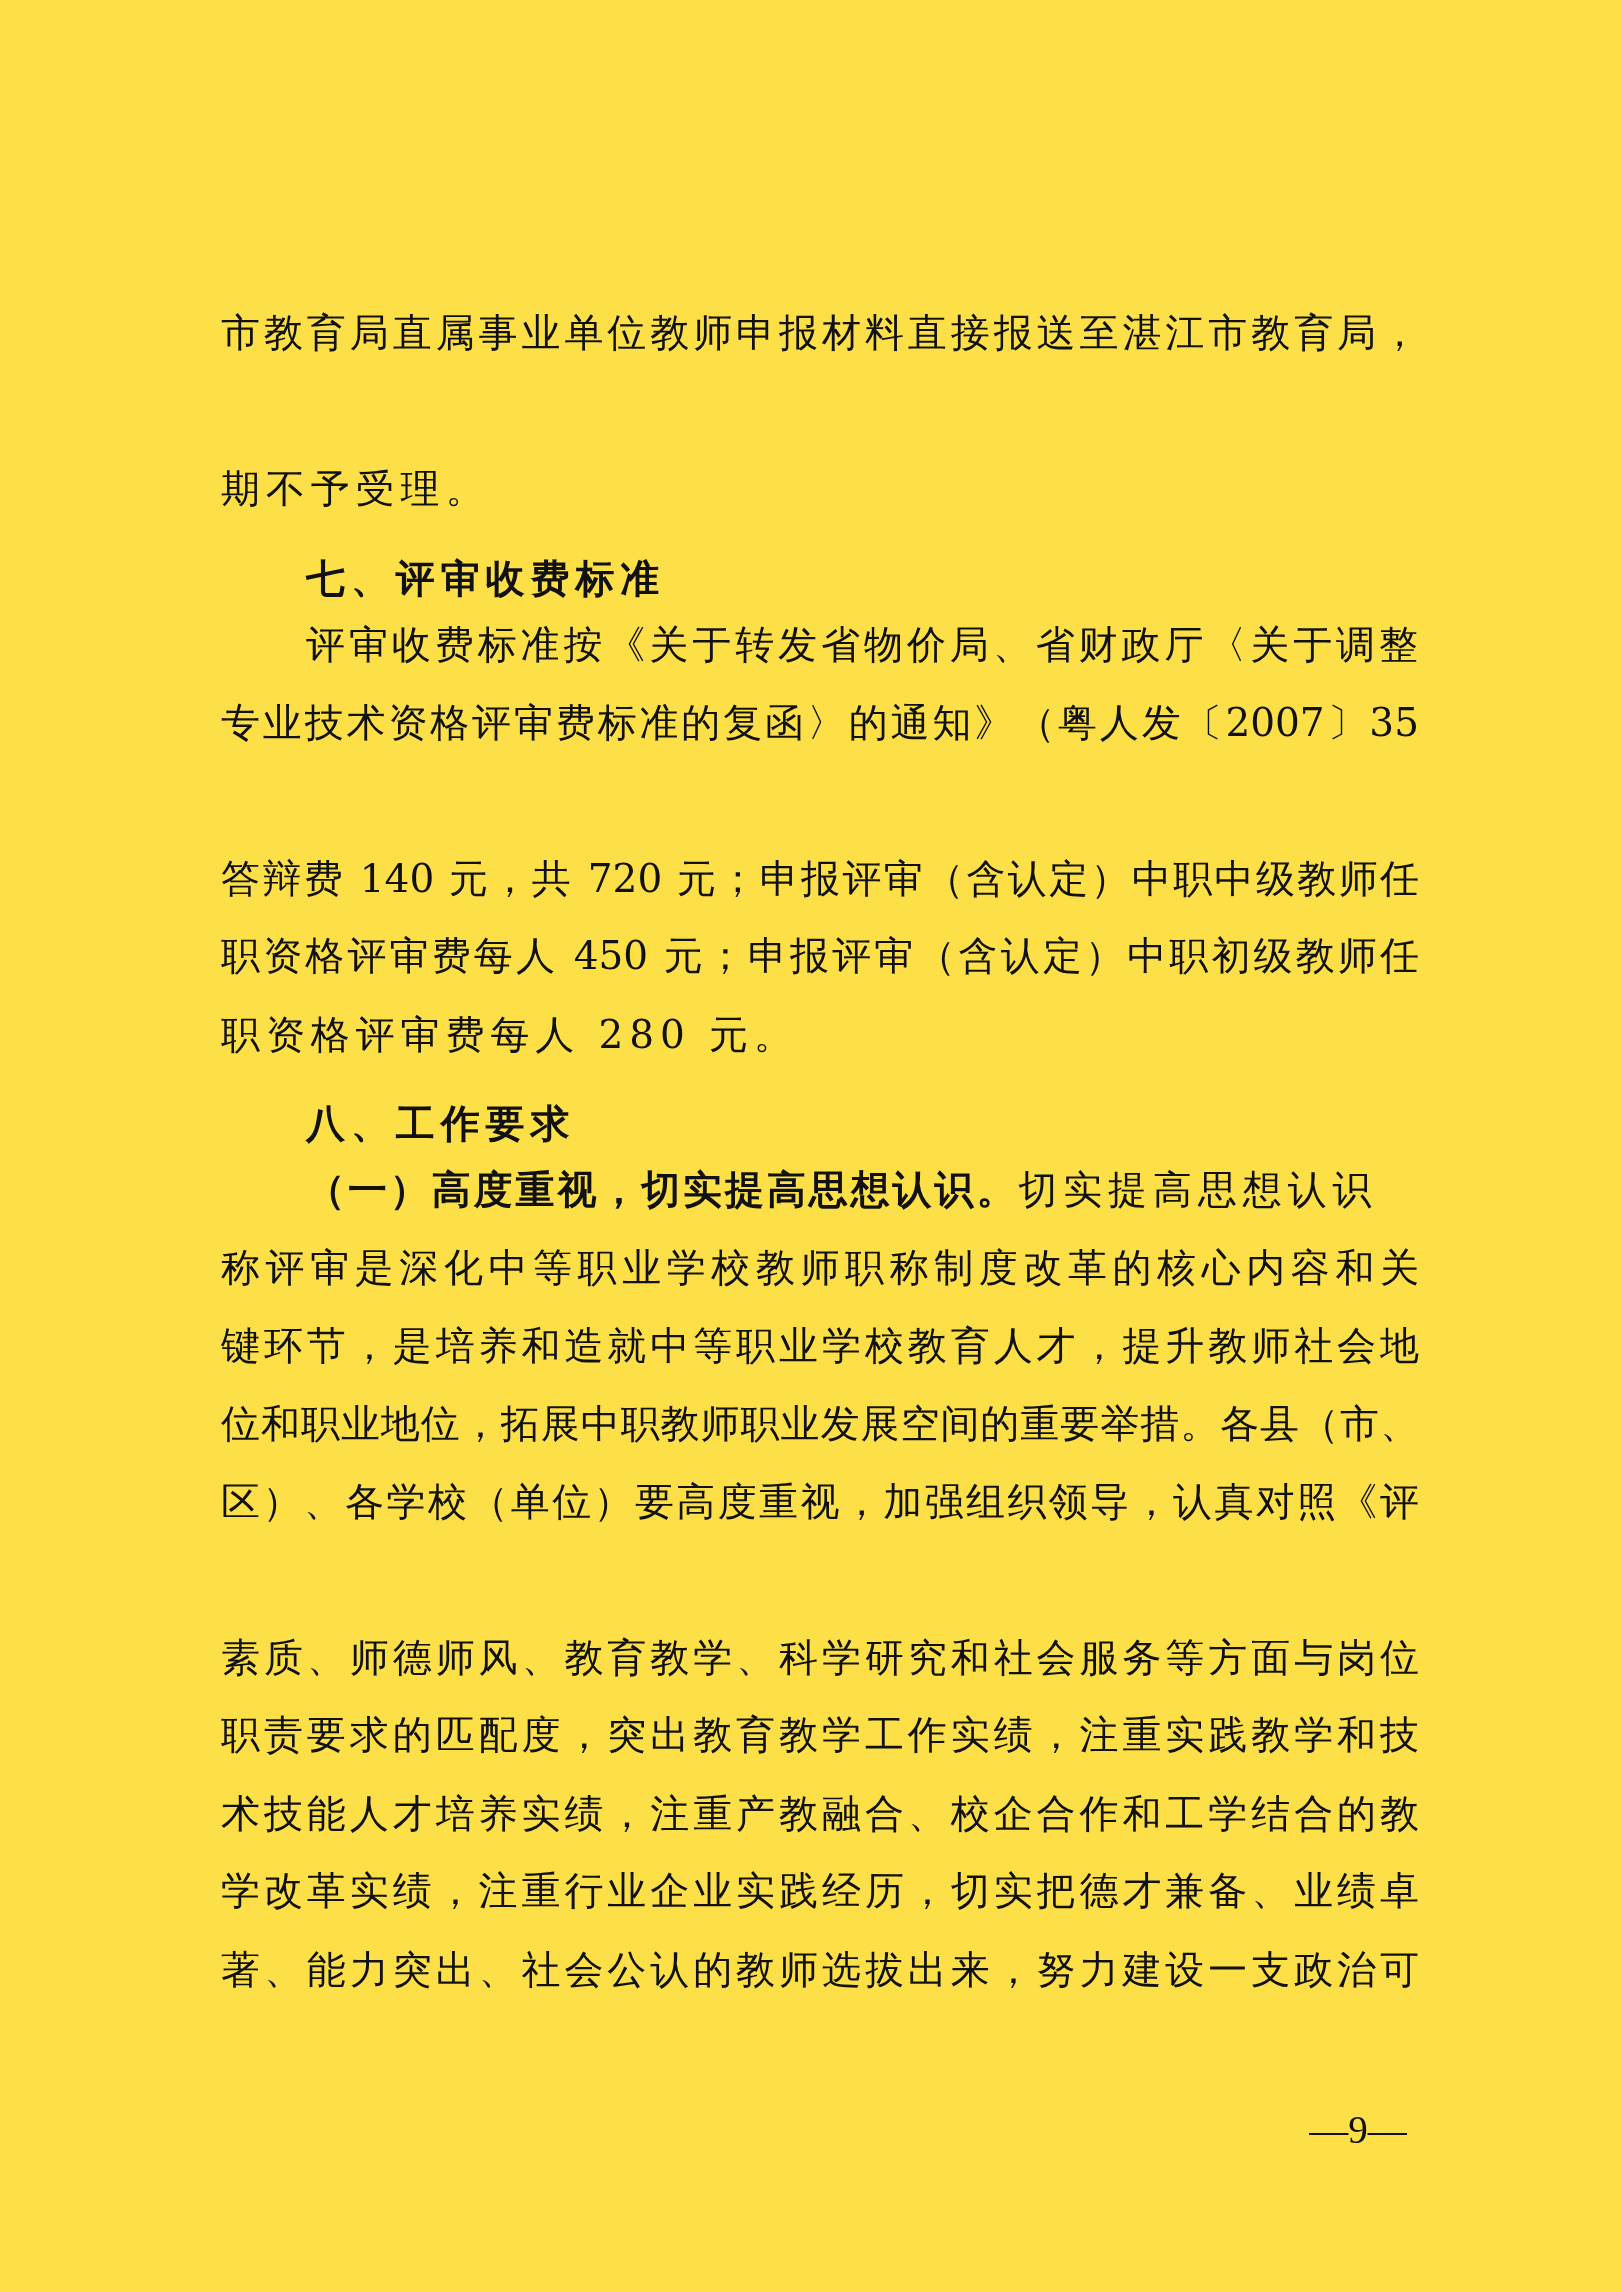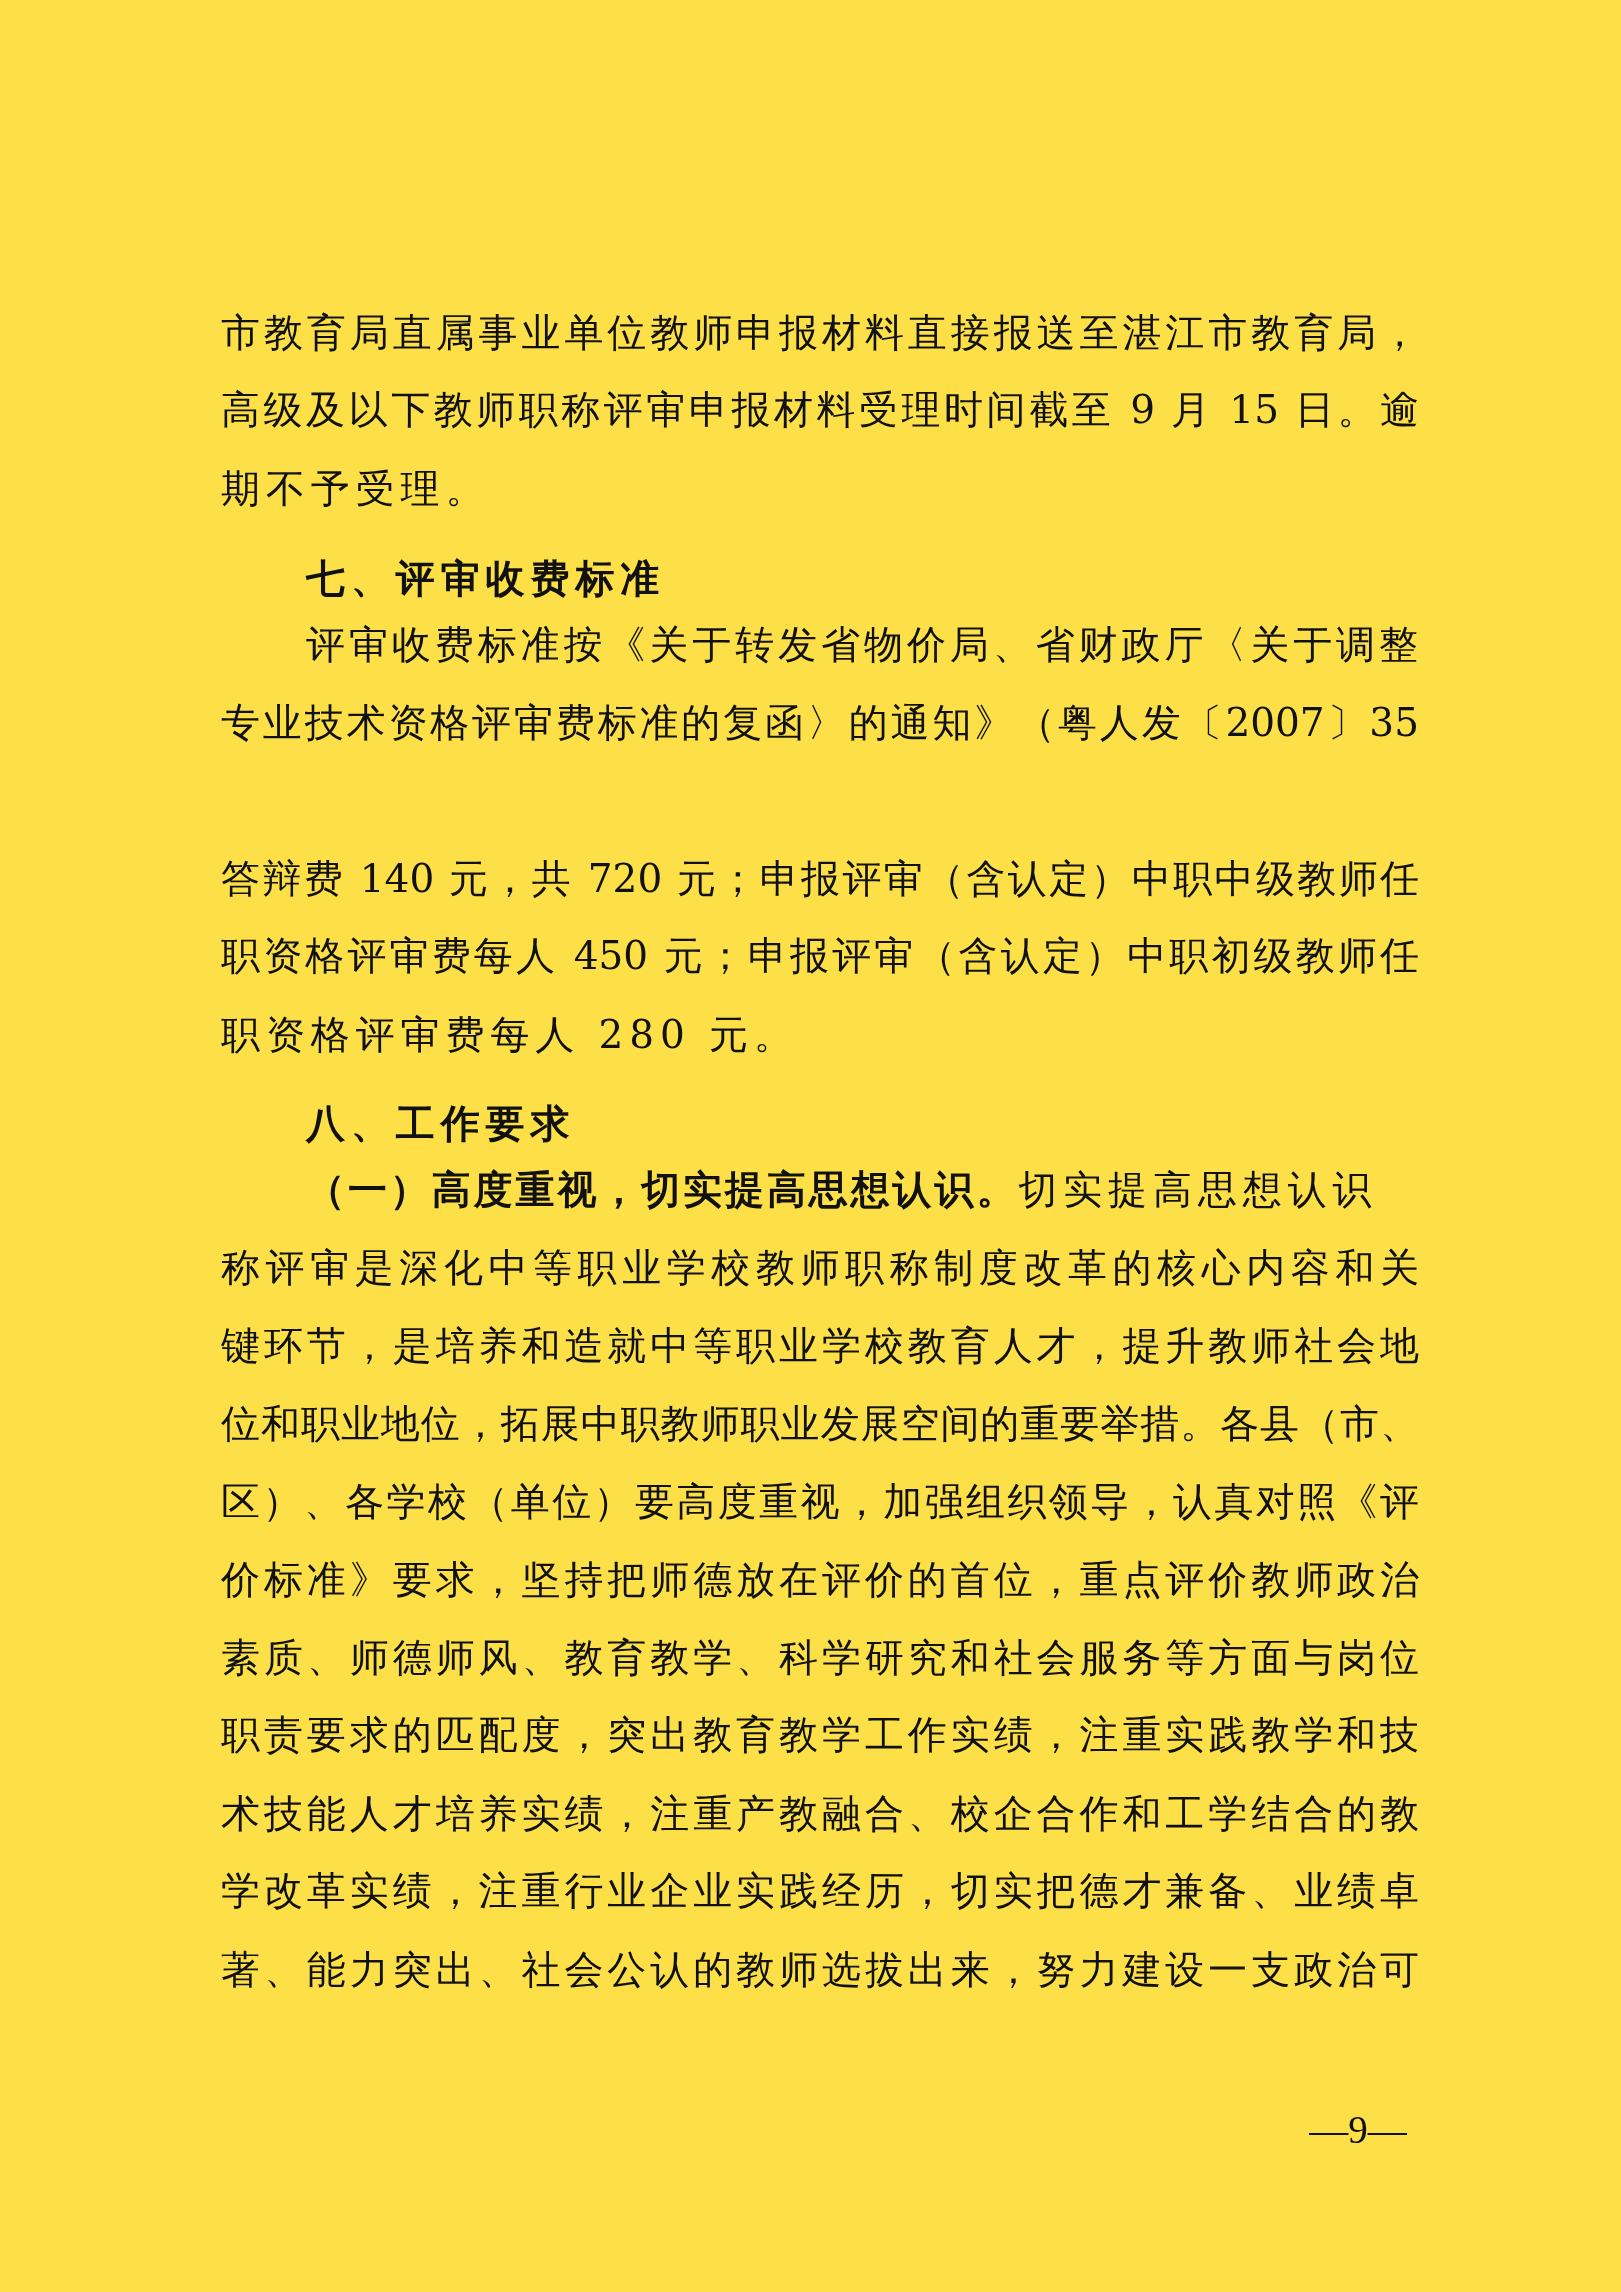--- a/index.html
+++ b/index.html
@@ -37,21 +37,20 @@
     font-size: 39px;
     color: #111111;
   }
 </style>
 </head>
 <body>
 
 <div class="page">
 
   <div class="line" style="top:303px">市教育局直属事业单位教师申报材料直接报送至湛江市教育局，</div>
-  <div class="line" style="top:380px">高级及以下教师职称评审申报材料受理时间截至 9 月 15 日。逾</div>
   <div class="line short" style="top:459px">期不予受理。</div>
 
   <div class="line short indent heading" style="top:537px">七、评审收费标准</div>
 
   <div class="line indent" style="top:615px">评审收费标准按《关于转发省物价局、省财政厅〈关于调整</div>
   <div class="line" style="top:693px">专业技术资格评审费标准的复函〉的通知》（粤人发〔2007〕35</div>
   <div class="line" style="top:849px">答辩费 140 元，共 720 元；申报评审（含认定）中职中级教师任</div>
   <div class="line" style="top:926px">职资格评审费每人 450 元；申报评审（含认定）中职初级教师任</div>
   <div class="line short" style="top:1005px">职资格评审费每人 280 元。</div>
 
@@ -59,21 +58,20 @@
 
   <div class="line indent" style="top:1160px; display:flex; justify-content:flex-start; text-align-last:auto;">
     <span class="kai" style="letter-spacing:2.9px;">（一）高度重视，切实提高思想认识。</span>
     <span style="letter-spacing:5.9px;">切实提高思想认识</span>
   </div>
 
   <div class="line" style="top:1238px">称评审是深化中等职业学校教师职称制度改革的核心内容和关</div>
   <div class="line" style="top:1316px">键环节，是培养和造就中等职业学校教育人才，提升教师社会地</div>
   <div class="line" style="top:1394px">位和职业地位，拓展中职教师职业发展空间的重要举措。各县（市、</div>
   <div class="line" style="top:1472px">区）、各学校（单位）要高度重视，加强组织领导，认真对照《评</div>
-  <div class="line" style="top:1550px">价标准》要求，坚持把师德放在评价的首位，重点评价教师政治</div>
   <div class="line" style="top:1628px">素质、师德师风、教育教学、科学研究和社会服务等方面与岗位</div>
   <div class="line" style="top:1705px">职责要求的匹配度，突出教育教学工作实绩，注重实践教学和技</div>
   <div class="line" style="top:1784px">术技能人才培养实绩，注重产教融合、校企合作和工学结合的教</div>
   <div class="line" style="top:1861px">学改革实绩，注重行业企业实践经历，切实把德才兼备、业绩卓</div>
   <div class="line" style="top:1940px">著、能力突出、社会公认的教师选拔出来，努力建设一支政治可</div>
 
   <div class="page-number">—9—</div>
 </div>
 
 

